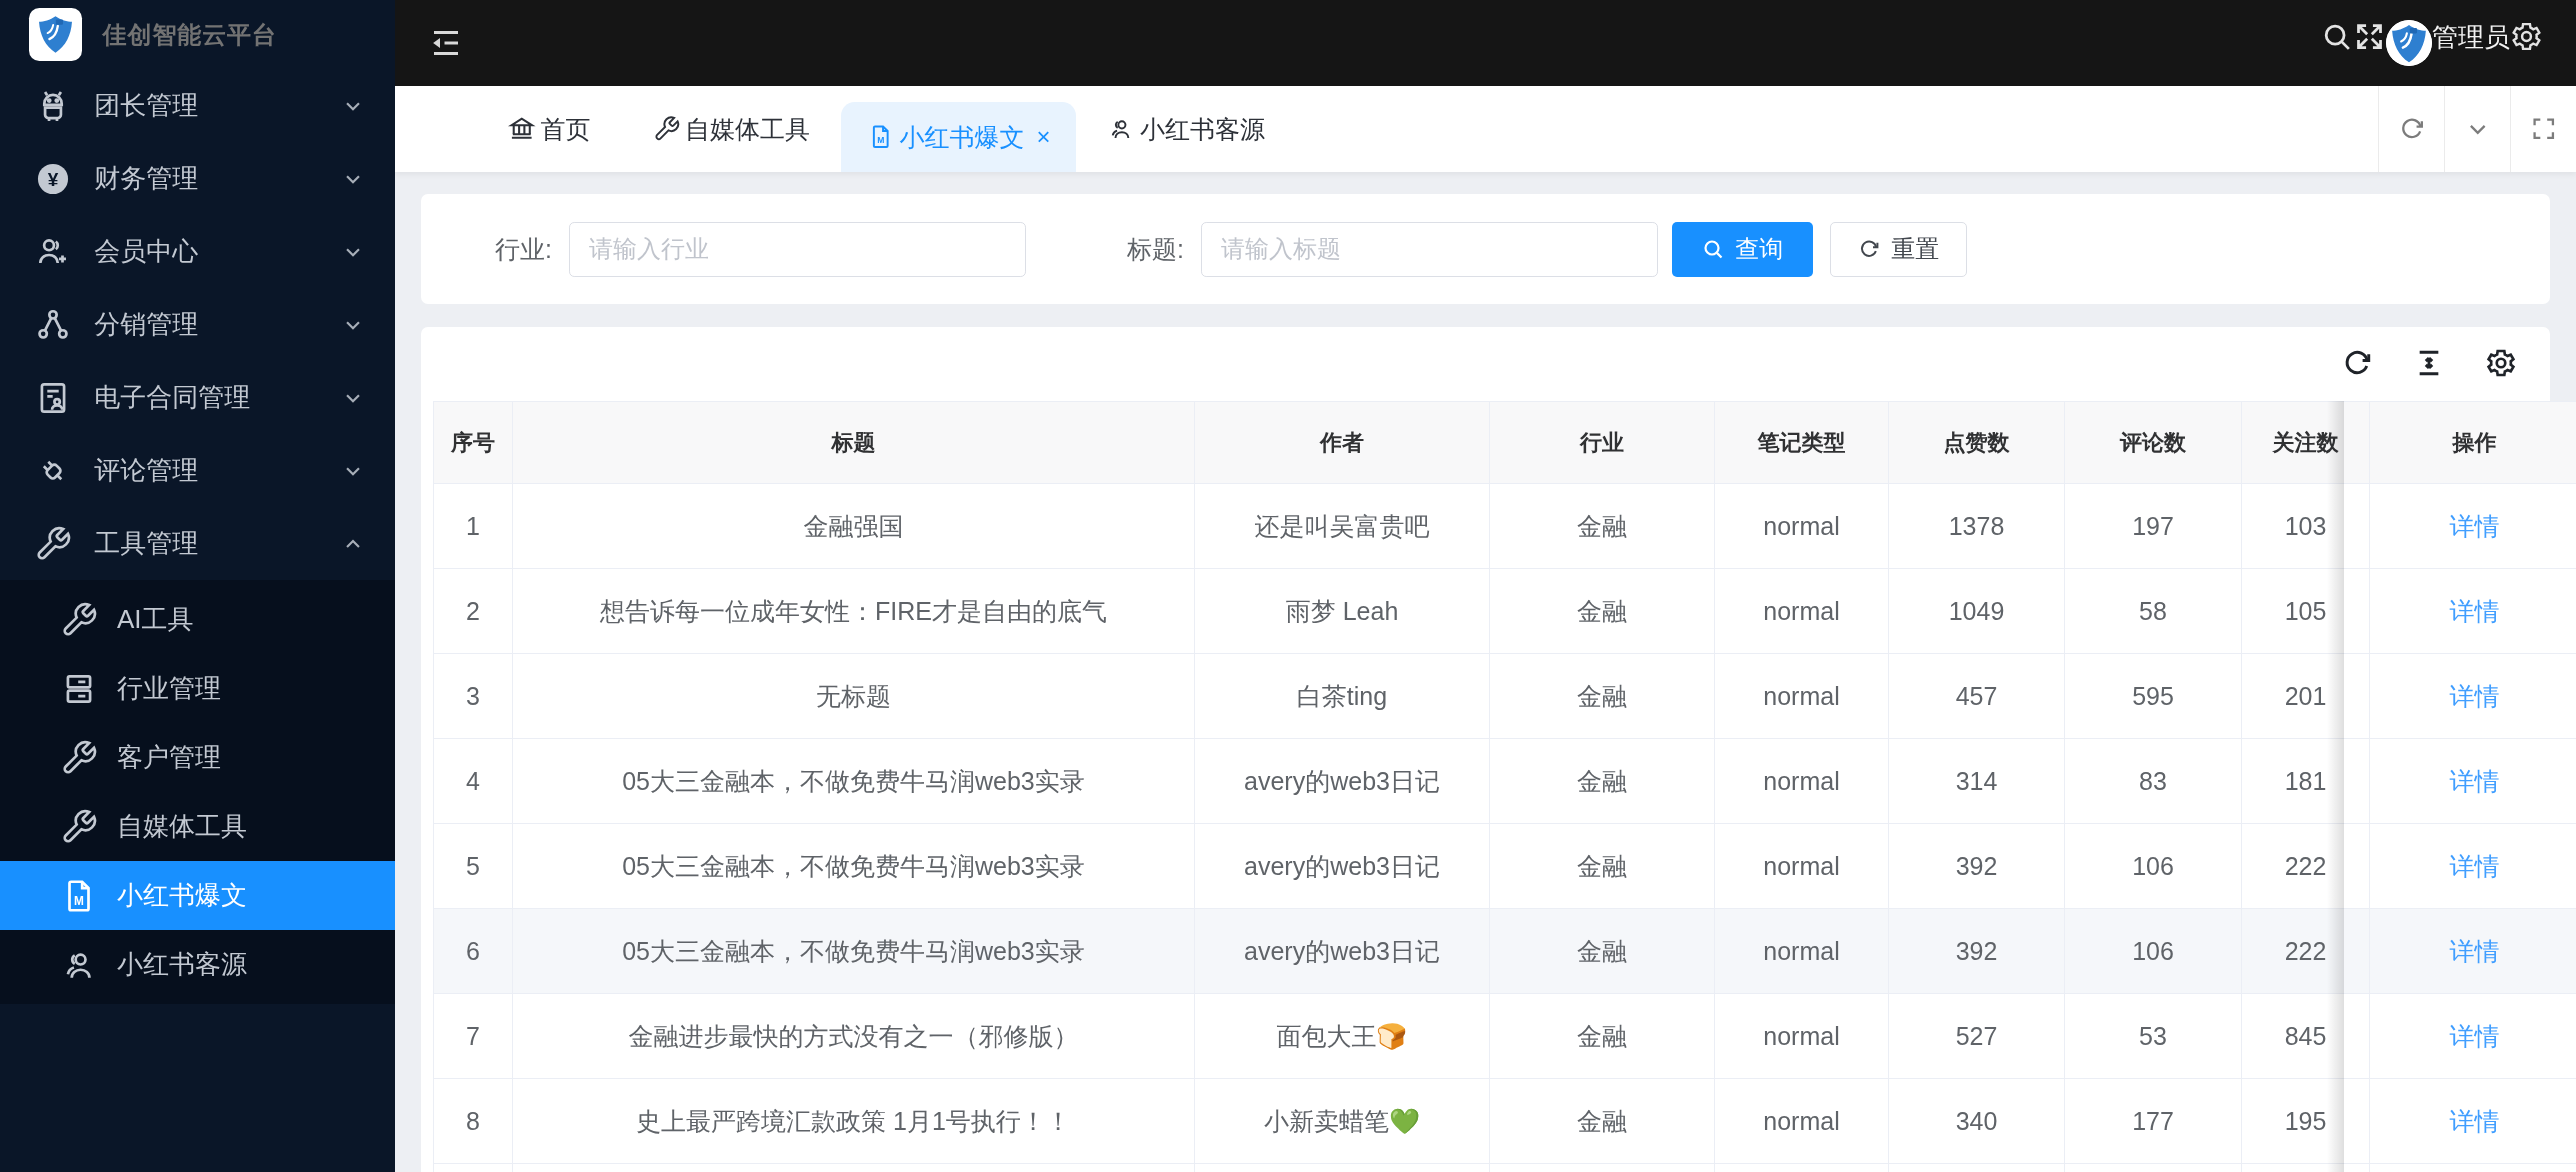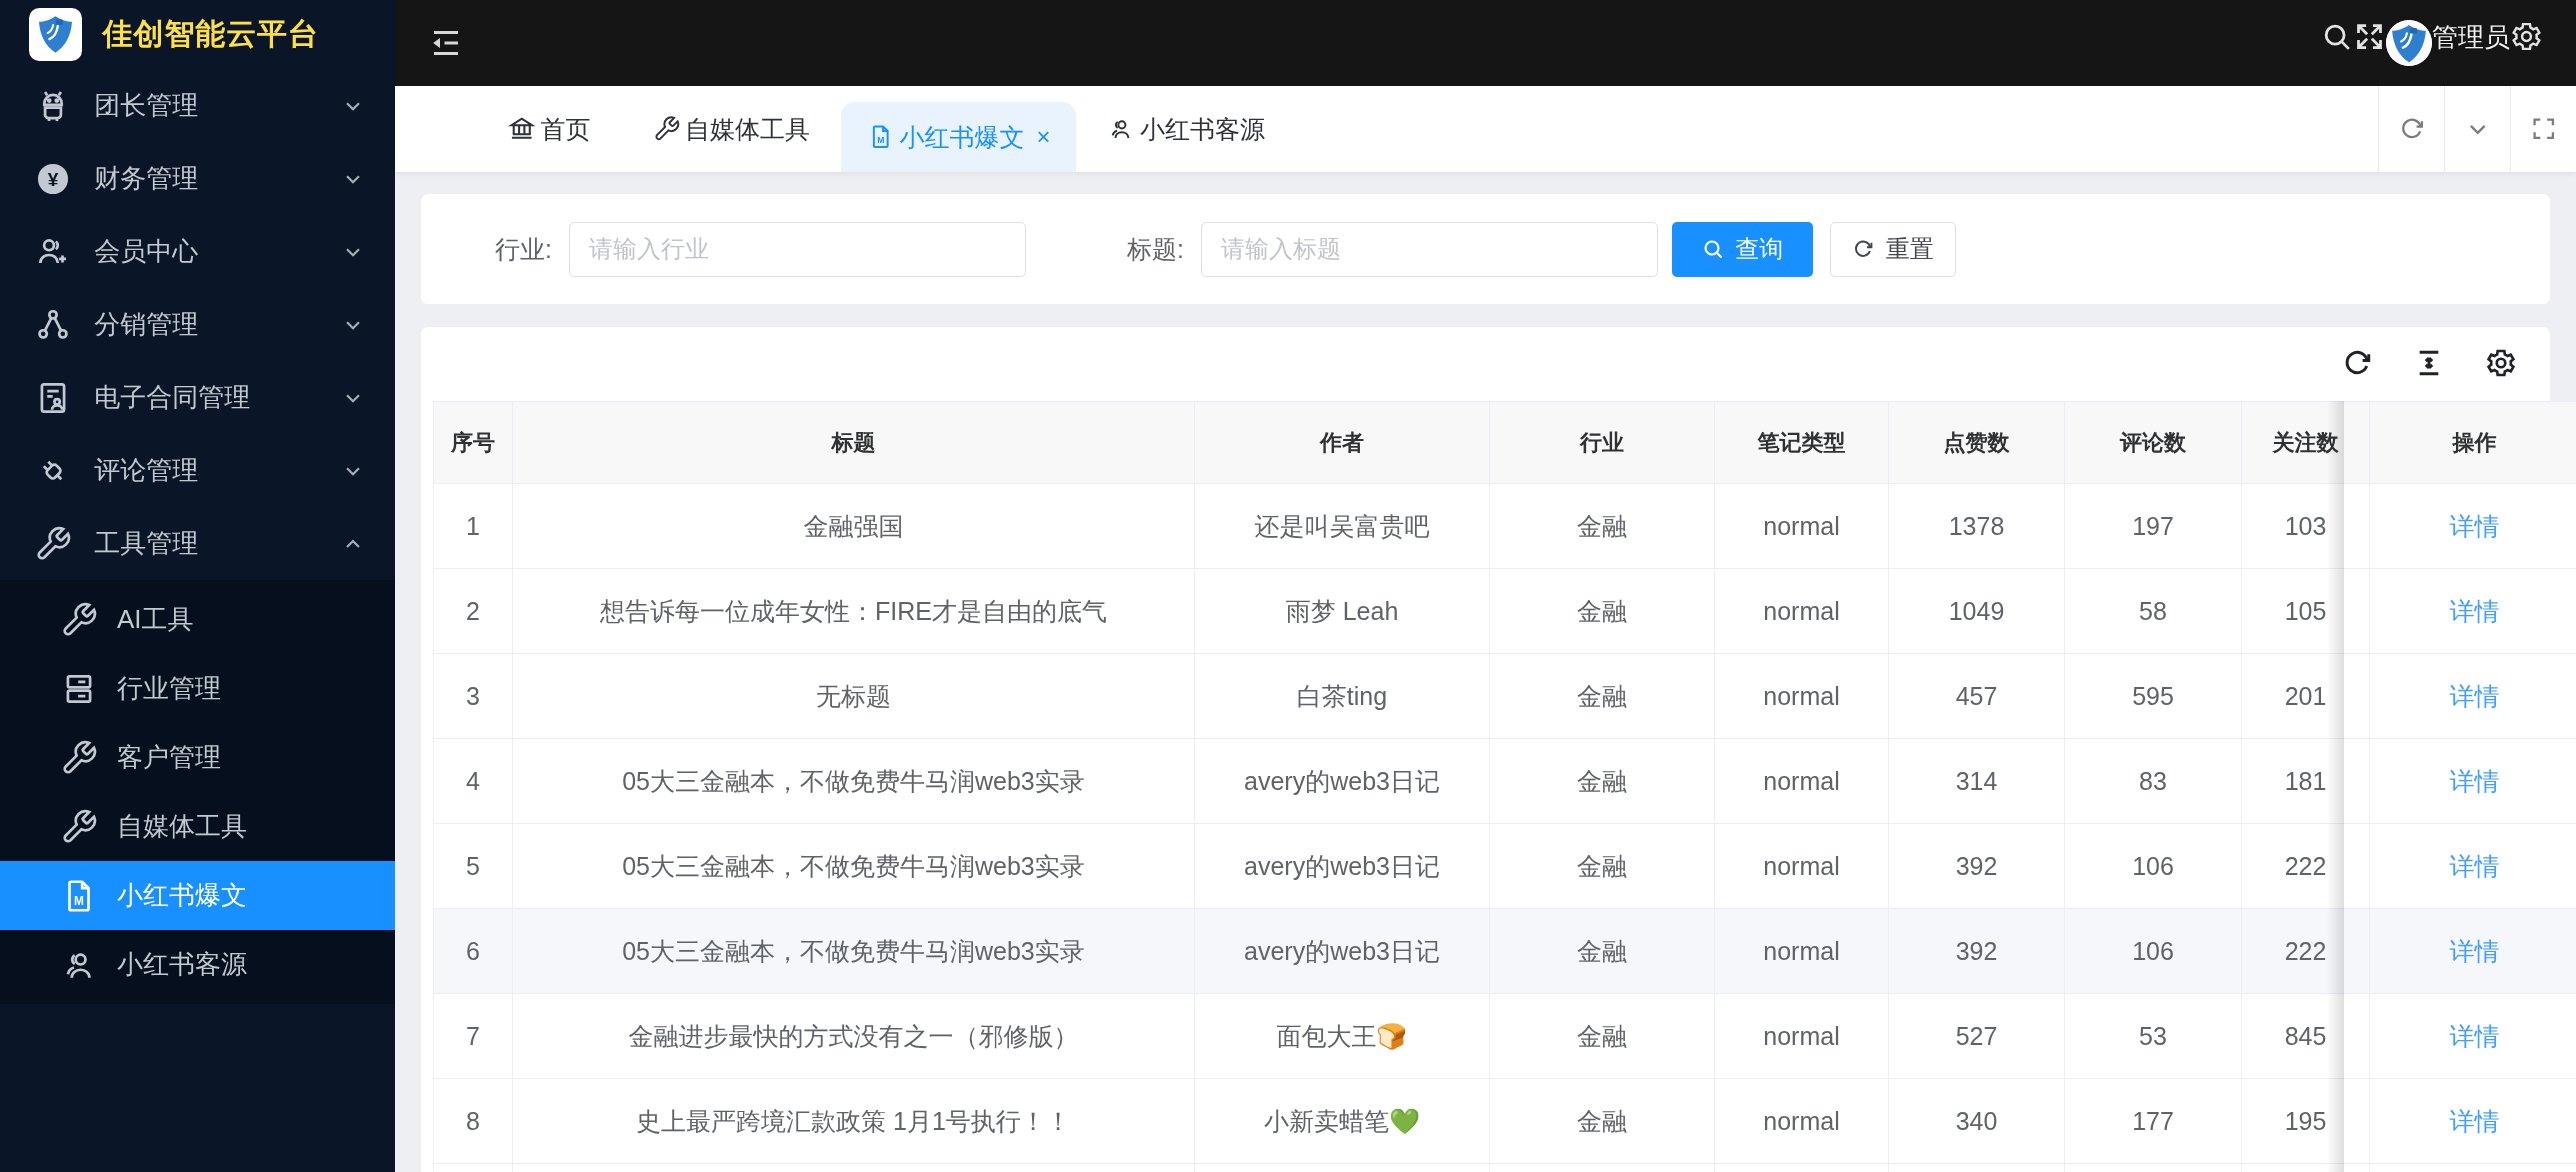--- a/index.html
+++ b/index.html
@@ -7,21 +7,21 @@
     width:2576px;height:1172px;position:relative;overflow:hidden;
     background:#edeff3;
     font-family:"Liberation Sans","DejaVu Sans",sans-serif;
     -webkit-font-smoothing:antialiased;
   }
   svg{display:block}
   
   .sidebar{position:absolute;left:0;top:0;width:395px;height:100%;background:#0a1628;z-index:6}
   .logo-row{display:flex;align-items:center;height:69px;padding-left:29px;gap:20.6px;cursor:pointer}
   .logo-badge{width:53px;height:53px;border-radius:10.3px;background:#fff;display:flex;align-items:center;justify-content:center;flex:0 0 auto}
-  .logo-title{color:#fde047;font-size:30px;font-weight:bold;letter-spacing:0.9px}
+  .logo-title{color:#737373;font-size:24px;font-weight:bold;letter-spacing:0.9px}
   .menu{display:flex;flex-direction:column}
   .menu-item{height:73px;display:flex;align-items:center;padding:0 29px 0 34px;gap:22.3px;color:#c3c9d2;font-size:26px;cursor:pointer}
   .mi-icon{width:38px;height:38px;display:flex;align-items:center;justify-content:center;flex:0 0 auto}
   .mi-label{flex:1;white-space:nowrap;overflow:hidden}
   .mi-arrow{width:26px;height:26px;opacity:.85}
   .submenu{background:#060f1d;display:flex;flex-direction:column;padding:5.2px 0}
   .submenu-item{height:69px;display:flex;align-items:center;padding:0 29px 0 60px;gap:19px;color:#c3c9d2;font-size:26px;cursor:pointer}
   .submenu-item.active{background:#1890ff;color:#ffffff}
   
   .topbar{position:absolute;left:395px;top:0;right:0;height:86px;background:#151515;display:flex;align-items:center;padding:0 33px;box-sizing:border-box;z-index:5}
@@ -43,21 +43,21 @@
   .tab-action svg{width:27.5px;height:27.5px}
   
   .content{position:absolute;left:395px;top:172px;right:0;bottom:0;padding:22.3px 26px;box-sizing:border-box}
   .filter-card{background:#fff;border-radius:6.9px;height:110px;display:flex;align-items:center;padding-left:74px}
   .f-label{font-size:25px;color:#5f6368;margin-right:17px;white-space:nowrap}
   .f-input{width:457px;height:55px;border:1.7px solid #dcdfe6;border-radius:5.2px;box-sizing:border-box;font-size:24px;color:#303133;padding:0 19px;outline:none;font-family:inherit}
   .f-input::placeholder{color:#c0c4cc}
   .f-gap{width:101px}
   .btn{height:55px;border-radius:5px;display:inline-flex;align-items:center;justify-content:center;gap:10.3px;font-size:24px;cursor:pointer;border:none;font-family:inherit}
   .btn-primary{background:#1890ff;color:#fff;width:141px;margin-left:13.7px}
-  .btn-plain{background:#fff;color:#42474e;width:126px;margin-left:17px;border:1.7px solid #dcdfe6}
+  .btn-plain{background:#fff;color:#42474e;width:137px;margin-left:17px;border:1.7px solid #dcdfe6}
   .btn svg{width:24px;height:24px}
   
   .table-card{background:#fff;border-radius:6.9px;margin-top:22.3px;padding:12px 12px 0;height:894px;box-sizing:border-box}
   .table-toolbar{display:flex;justify-content:flex-end;align-items:center;gap:40px;padding:8.6px 20.6px 22.3px;color:#1f2329}
   .table-toolbar .tool{width:32px;height:32px;cursor:pointer}
   .table-wrap{position:relative;width:2118px}
   table.grid{border-collapse:collapse;table-layout:fixed;width:2118px}
   .grid th,.grid td{border:1.7px solid #ebeef5;text-align:center;overflow:hidden;white-space:nowrap}
   .grid th{background:#f8f8f9;color:#303133;font-size:22px;font-weight:bold;height:79px}
   .grid td{height:82px;color:#5f6368;font-size:25px;background:#fff}

